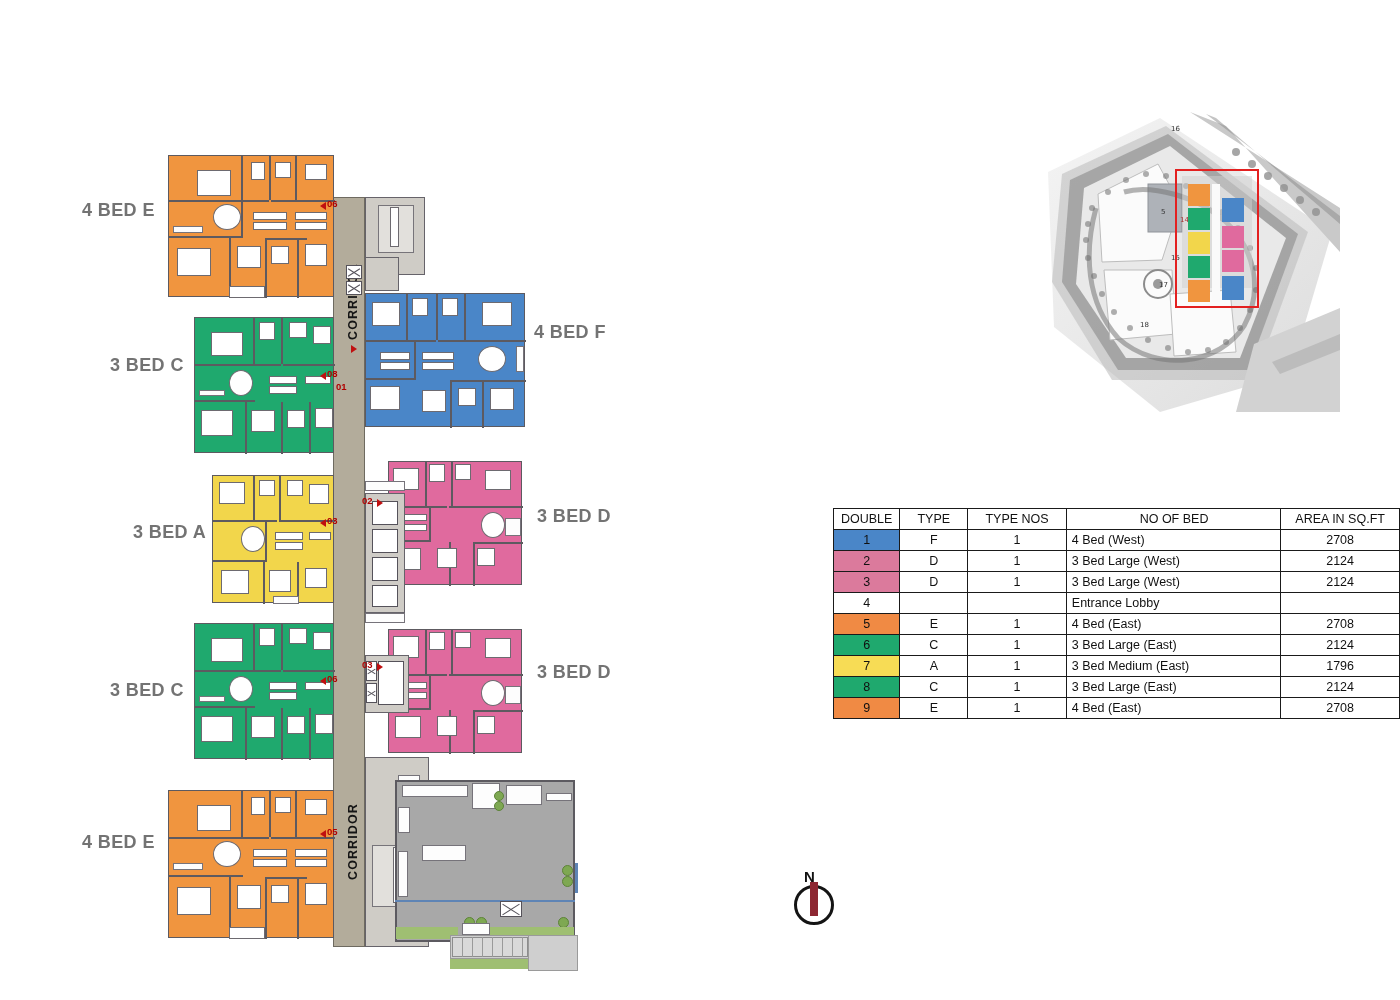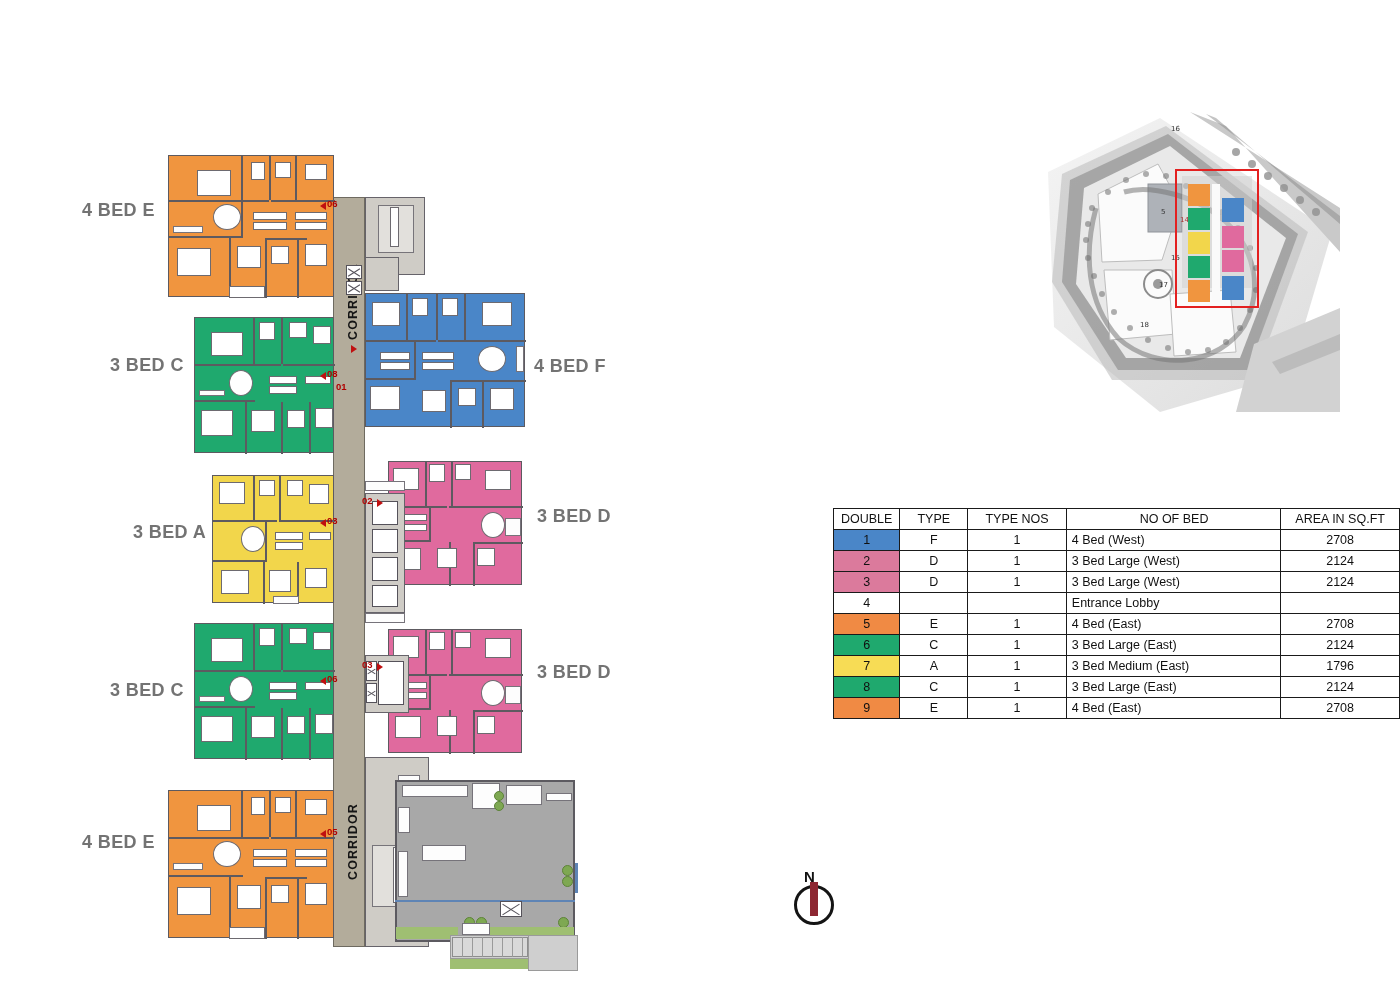--- a/index.html
+++ b/index.html
@@ -408,21 +408,21 @@
       <span class="tri-l" style="left:0;top:2px;"></span>
       <span class="dmark" style="left:7px;top:-2px;">05</span>
     </div>
   </div>
 
   <div class="unit-label" style="left:82px;top:200px;">4 BED E</div>
   <div class="unit-label" style="left:110px;top:355px;">3 BED C</div>
   <div class="unit-label" style="left:133px;top:522px;">3 BED A</div>
   <div class="unit-label" style="left:110px;top:680px;">3 BED C</div>
   <div class="unit-label" style="left:82px;top:832px;">4 BED E</div>
-  <div class="unit-label" style="left:534px;top:356px;text-align:center;">4 BED F</div>
+  <div class="unit-label" style="left:534px;top:322px;text-align:center;">4 BED F</div>
   <div class="unit-label" style="left:537px;top:506px;">3 BED D</div>
   <div class="unit-label" style="left:537px;top:662px;">3 BED D</div>
 
   <div id="legend">
     <table class="legend">
       <thead>
         <tr>
           <th class="c-color">DOUBLE</th>
           <th class="c-type">TYPE</th>
           <th class="c-units">TYPE NOS</th>

